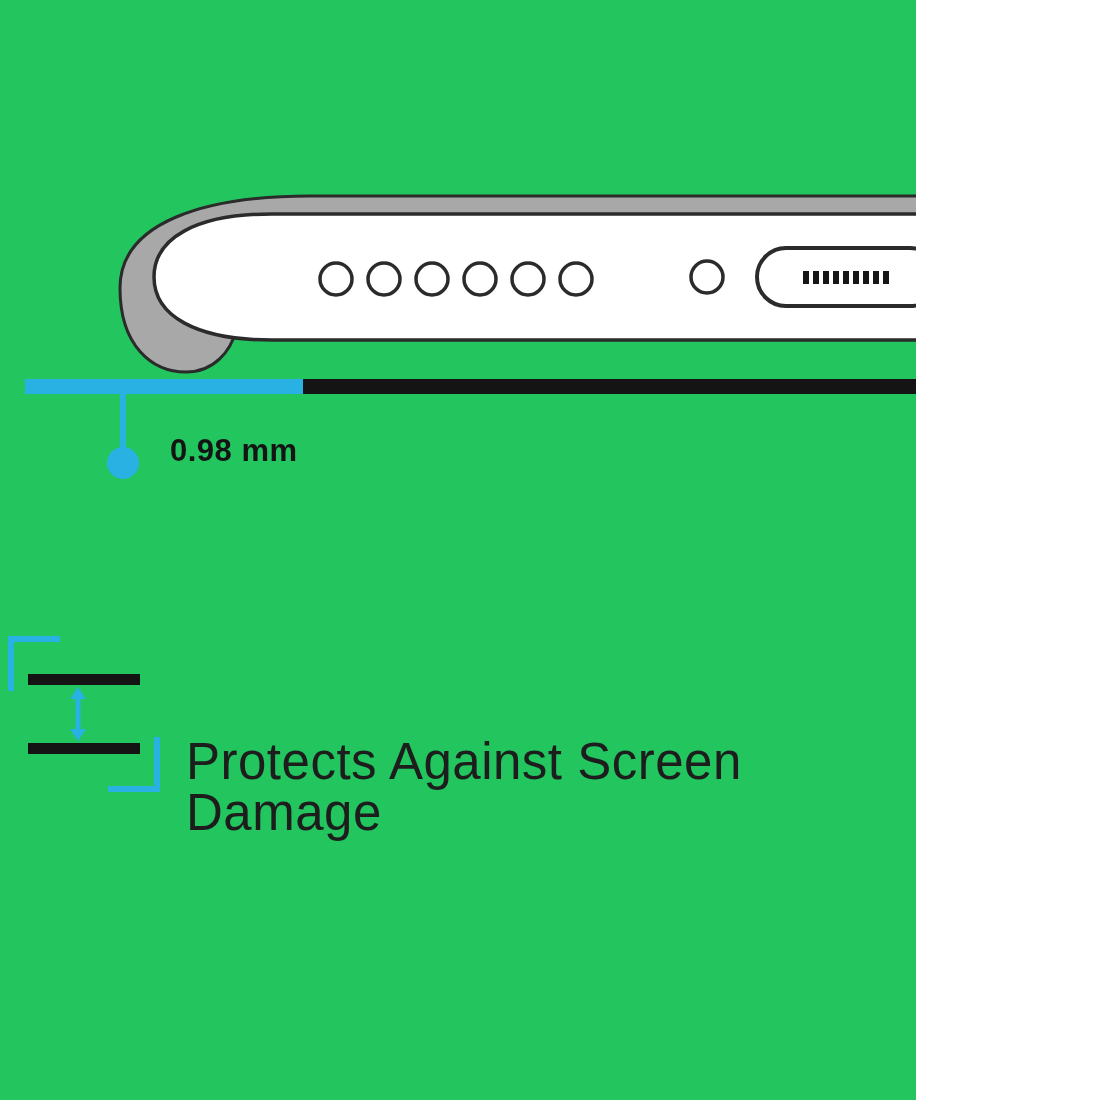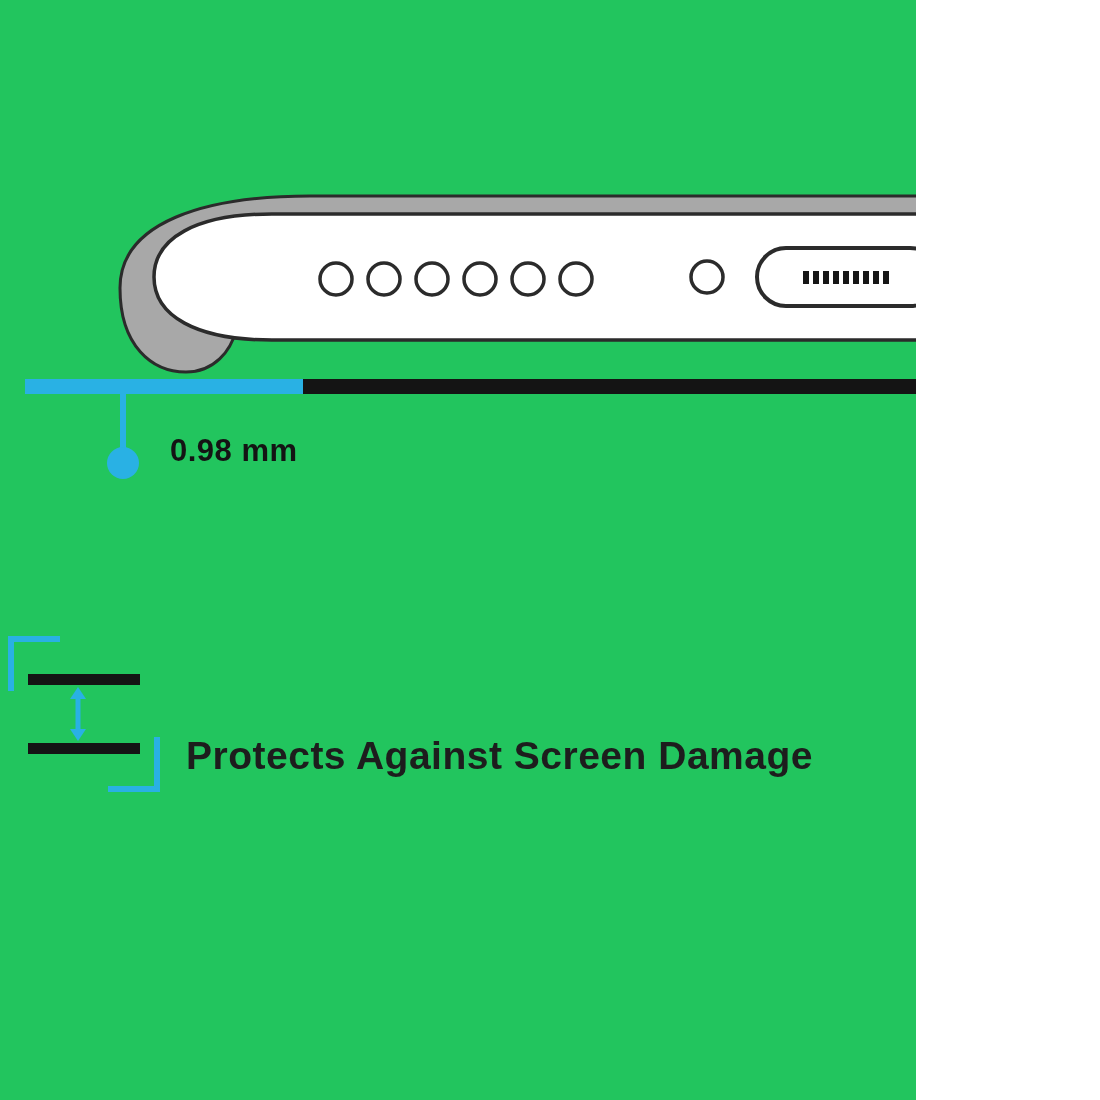--- a/index.html
+++ b/index.html
@@ -31,22 +31,22 @@
     font-weight: 800;
     color: #161616;
     letter-spacing: -1px;
     line-height: 1;
     font-family: "Liberation Sans", sans-serif;
   }
   .feature-subtitle {
     position: absolute;
     left: 186px;
     top: 736px;
-    font-size: 39px;
-    font-weight: 700;
+    font-size: 51px;
+    font-weight: 400;
     color: #1d1d1d;
     letter-spacing: 0.5px;
     line-height: 1;
     font-family: "Liberation Sans", sans-serif;
   }
 </style>
 </head>
 <body>
 
 <div class="canvas">

